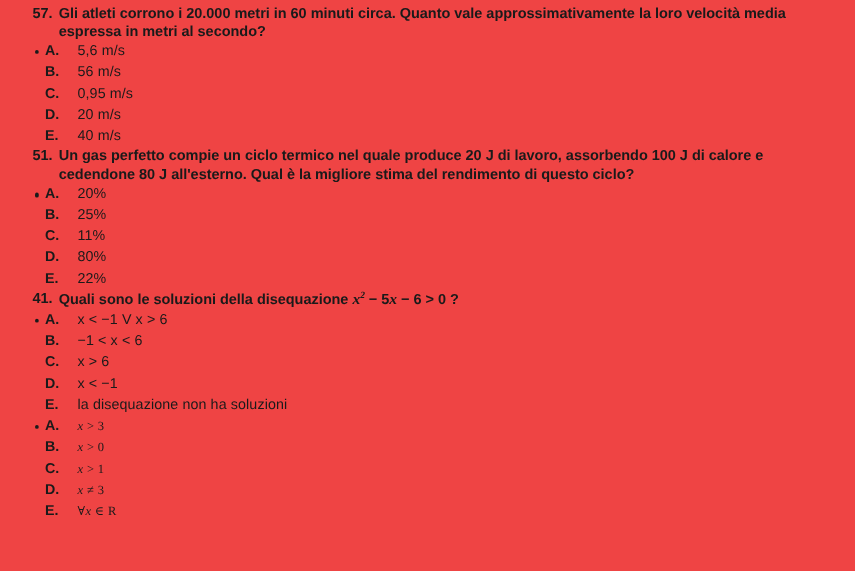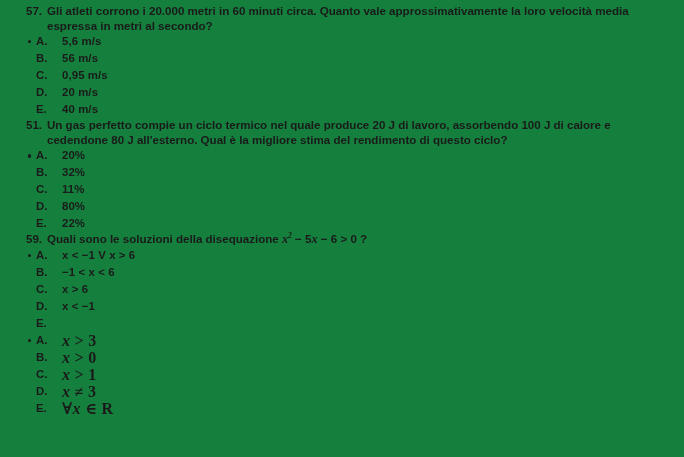--- a/index.html
+++ b/index.html
@@ -15,21 +15,21 @@
     color: #1a1a1a;
     overflow: hidden;
   }
 
   .page {
     position: absolute;
     left: 0;
     top: 0;
     width: 684px;
     height: 457px;
-    background: #15803d;
+    background: #ef4444;
     padding-top: 4px;
     box-sizing: border-box;
   }
 
   
   .question-block {
     position: relative;
     margin: 0;
   }
 
@@ -94,34 +94,34 @@
     top: 7px;
     width: 3.2px;
     height: 3.2px;
     background: #1a1a1a;
     border-radius: 50%;
   }
 
   .option-text {
     display: inline-block;
     font-size: 11.4px;
-    font-weight: bold;
+    font-weight: normal;
     line-height: 17px;
   }
 
   
   .option-text.plain {
     font-family: "Liberation Sans", "DejaVu Sans", sans-serif;
     letter-spacing: 0.1px;
   }
 
   
   .option-text.math {
     font-family: "Liberation Serif", "DejaVu Serif", serif;
-    font-size: 16px;
+    font-size: 10px;
     letter-spacing: 0.3px;
   }
 
   
   .mvar {
     font-style: italic;
     font-family: "Liberation Serif", "DejaVu Serif", serif;
     font-weight: bold;
     font-size: 12.4px;
   }
@@ -191,40 +191,40 @@
       <span class="question-text">cedendone 80 J all'esterno. Qual è la migliore stima del rendimento di questo ciclo?</span>
     </div>
     <ul class="options">
       <li class="option-row correct">
         <span class="correct-dot"></span>
         <span class="option-label">A.</span>
         <span class="option-text plain">20%</span>
       </li>
       <li class="option-row">
         <span class="option-label">B.</span>
-        <span class="option-text plain">32%</span>
+        <span class="option-text plain">25%</span>
       </li>
       <li class="option-row">
         <span class="option-label">C.</span>
         <span class="option-text plain">11%</span>
       </li>
       <li class="option-row">
         <span class="option-label">D.</span>
         <span class="option-text plain">80%</span>
       </li>
       <li class="option-row">
         <span class="option-label">E.</span>
         <span class="option-text plain">22%</span>
       </li>
     </ul>
   </div>
 
   <div class="question-block q59">
     <div class="question-line">
-      <span class="question-number">59.</span>
+      <span class="question-number">41.</span>
       <span class="question-text">Quali sono le soluzioni della disequazione </span><span class="mvar">x</span><sup class="mexp">2</sup><span class="mop"> − 5</span><span class="mvar">x</span><span class="mop"> − 6 &gt; 0 ?</span>
     </div>
     <ul class="options">
       <li class="option-row correct">
         <span class="correct-dot"></span>
         <span class="option-label">A.</span>
         <span class="option-text plain">x &lt; −1  V  x &gt; 6</span>
       </li>
       <li class="option-row">
         <span class="option-label">B.</span>
@@ -233,20 +233,21 @@
       <li class="option-row">
         <span class="option-label">C.</span>
         <span class="option-text plain">x &gt; 6</span>
       </li>
       <li class="option-row">
         <span class="option-label">D.</span>
         <span class="option-text plain">x &lt; −1</span>
       </li>
       <li class="option-row">
         <span class="option-label">E.</span>
+        <span class="option-text plain">la disequazione non ha soluzioni</span>
       </li>
     </ul>
   </div>
 
   <div class="question-block q60">
     <ul class="options">
       <li class="option-row correct">
         <span class="correct-dot"></span>
         <span class="option-label">A.</span>
         <span class="option-text math"><span class="ovar">x</span><span> &gt; 3</span></span>

